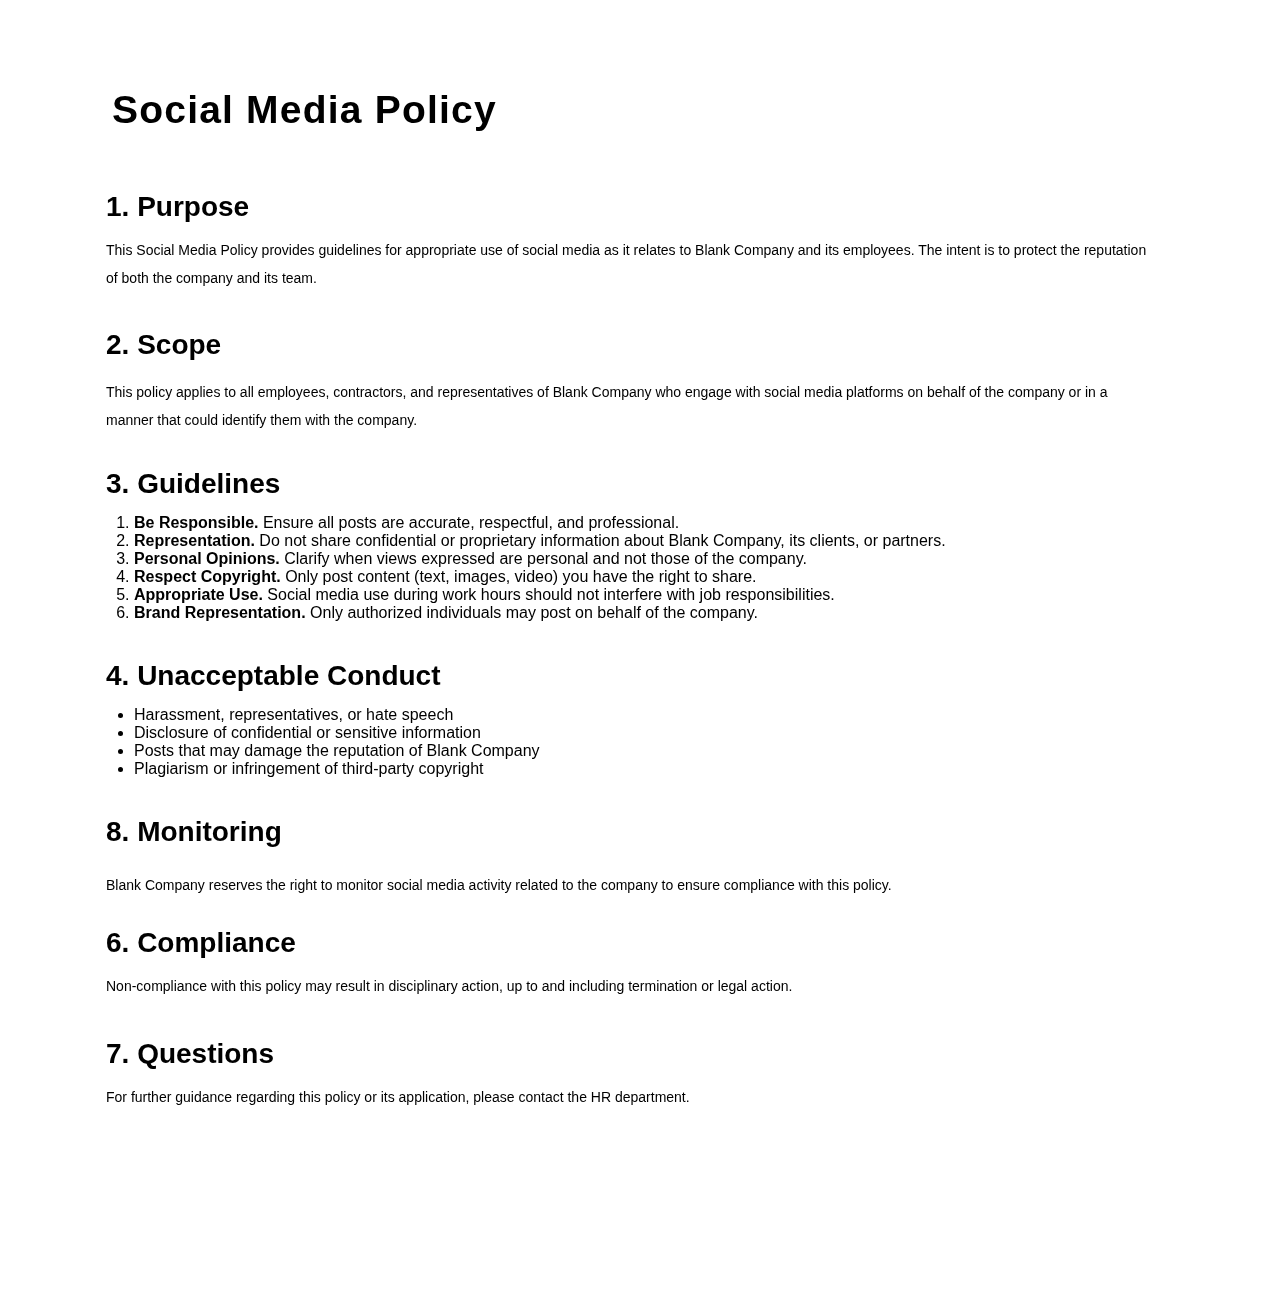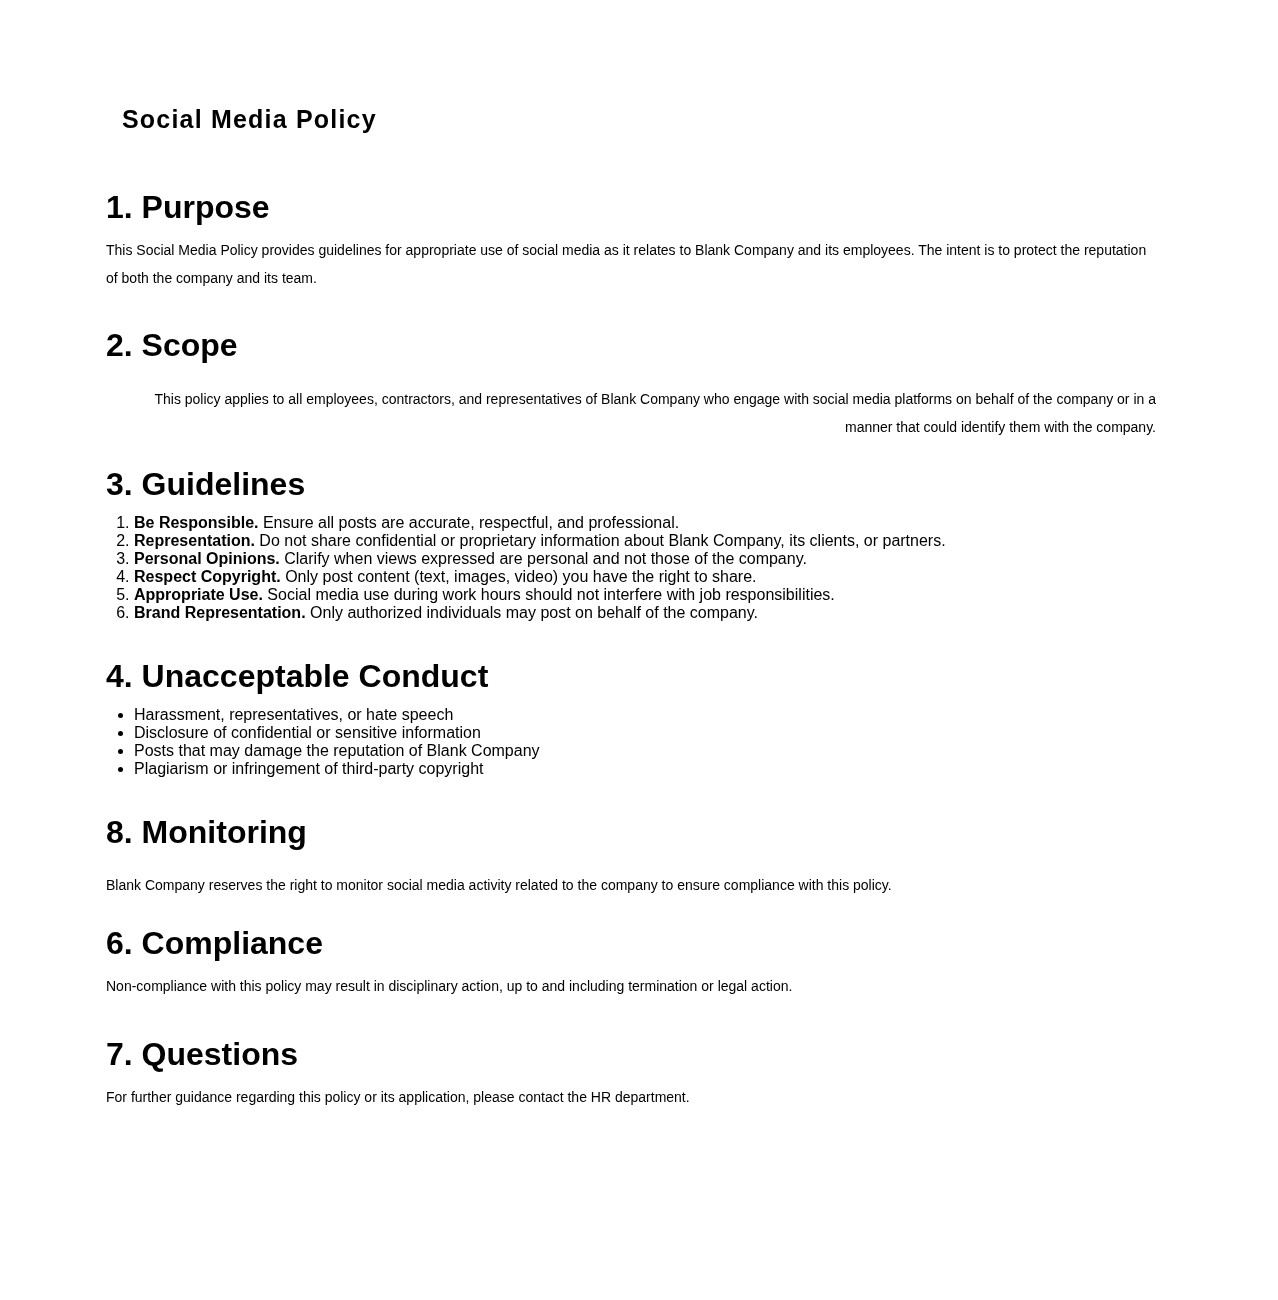--- a/index.html
+++ b/index.html
@@ -14,30 +14,30 @@
       font-family: "Liberation Sans", sans-serif;
       color: #000000;
     }
     .page {
       position: relative;
       padding-left: 106px;
       padding-top: 84px;
       width: 1040px;
     }
     .doc-title {
-      margin: 16px;
-      font-size: 25px;
+      margin: 6px;
+      font-size: 39px;
       font-weight: bold;
       letter-spacing: 1.2px;
       line-height: 39px;
     }
     .doc-title span { display: block; }
     h2 {
       margin: 0;
-      font-size: 32px;
+      font-size: 28px;
       font-weight: bold;
       line-height: 28px;
     }
     p {
       margin: 0;
       font-size: 14px;
       line-height: 27.5px;
     }
     ol, ul {
       margin: 0;
@@ -59,21 +59,21 @@
   </h1>
 </div>
 
 <div class="section" style="top:193px;">
   <h2 class="sec-head" style="top:0;">1. Purpose</h2>
   <p class="sec-body" style="top:44px;">This Social Media Policy provides guidelines for appropriate use of social media as it relates to Blank Company and its employees. The intent is to protect the reputation of both the company and its team.</p>
 </div>
 
 <div class="section" style="top:331px;">
   <h2 class="sec-head" style="top:0;">2. Scope</h2>
-  <p class="sec-body" style="top:55px;text-align:right;">This policy applies to all employees, contractors, and representatives of Blank Company who engage with social media platforms on behalf of the company or in a manner that could identify them with the company.</p>
+  <p class="sec-body" style="top:48px;">This policy applies to all employees, contractors, and representatives of Blank Company who engage with social media platforms on behalf of the company or in a manner that could identify them with the company.</p>
 </div>
 
 <div class="section" style="top:470px;">
   <h2 class="sec-head" style="top:0;">3. Guidelines</h2>
   <ol class="sec-body" style="top:44px;">
     <li><b>Be Responsible.</b><span> Ensure all posts are accurate, respectful, and professional.</span></li>
     <li><b>Representation.</b><span> Do not share confidential or proprietary information about Blank Company, its clients, or partners.</span></li>
     <li><b>Personal Opinions.</b><span> Clarify when views expressed are personal and not those of the company.</span></li>
     <li><b>Respect Copyright.</b><span> Only post content (text, images, video) you have the right to share.</span></li>
     <li><b>Appropriate Use.</b><span> Social media use during work hours should not interfere with job responsibilities.</span></li>

